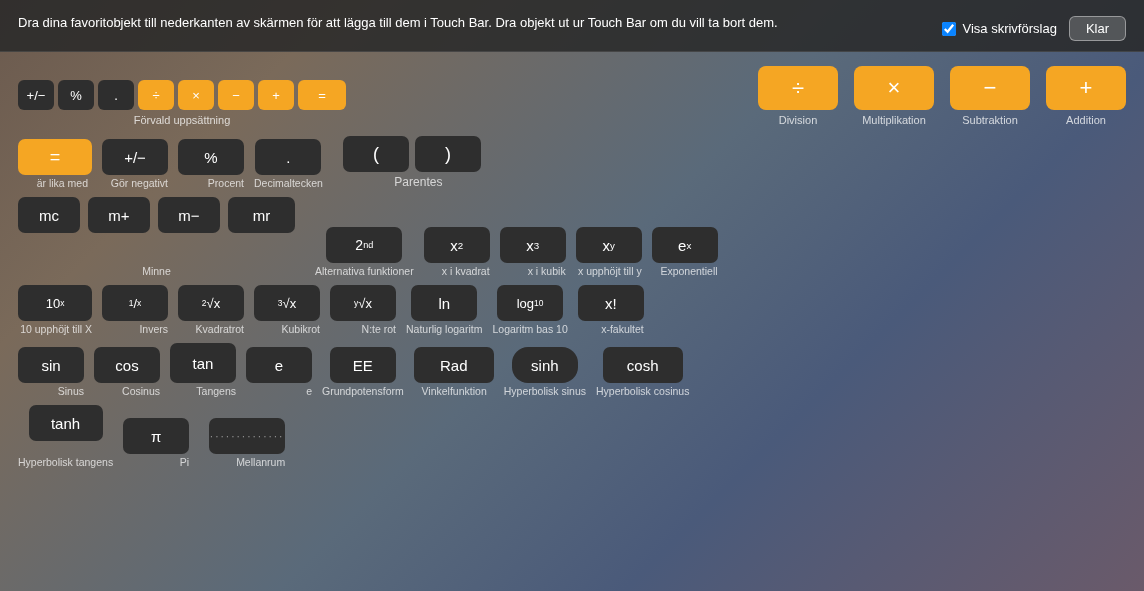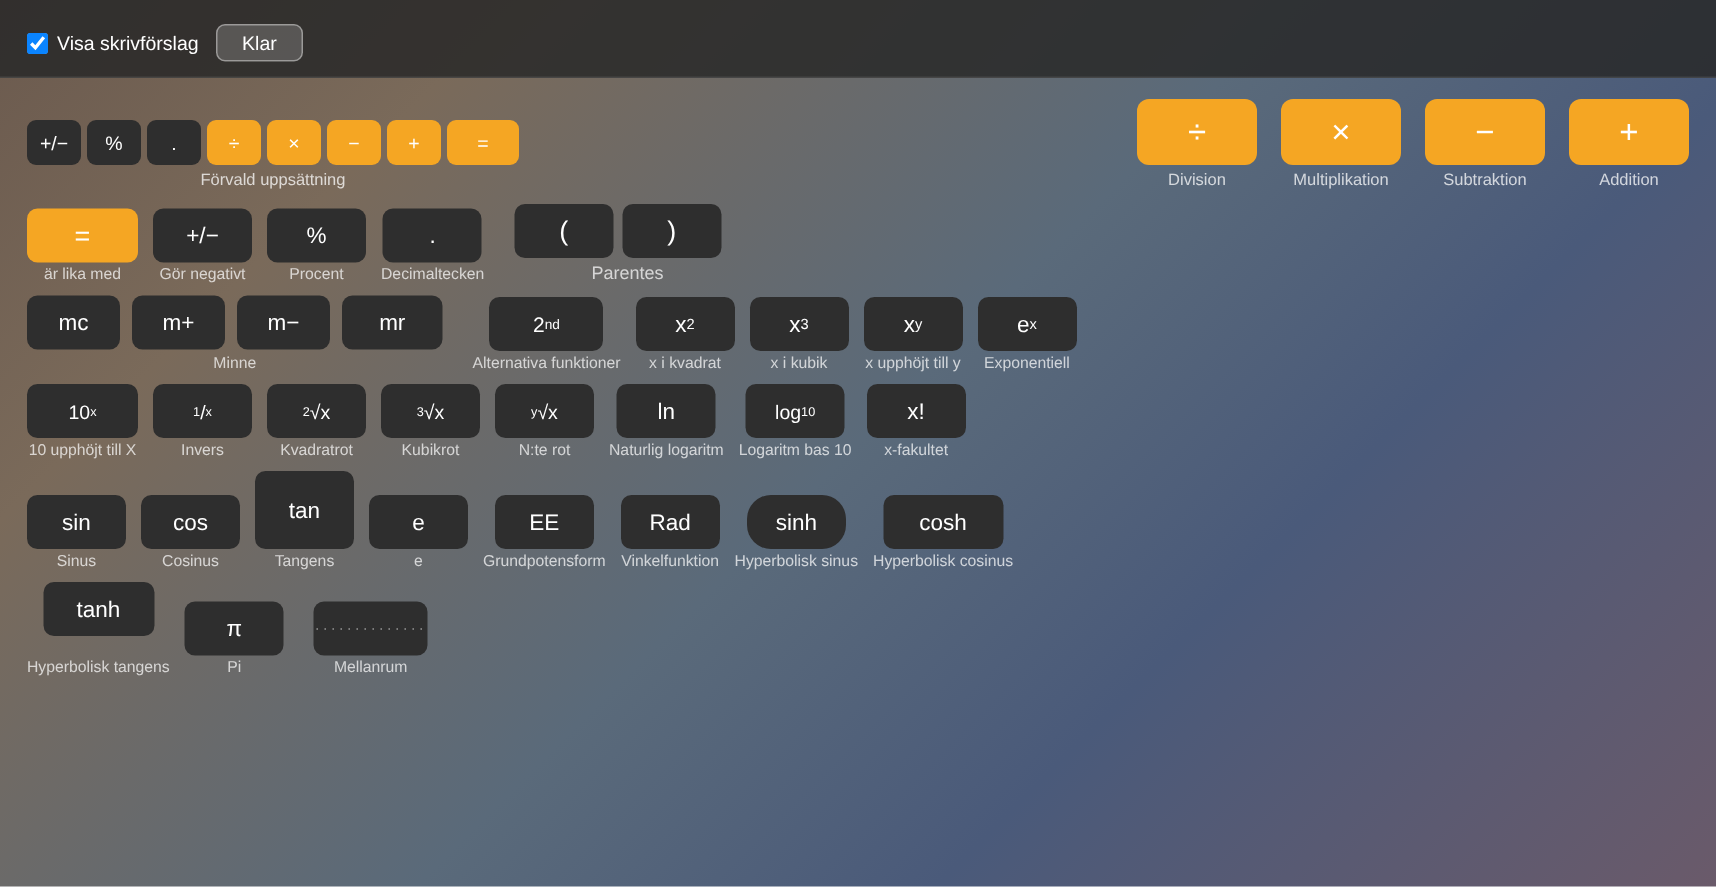--- a/index.html
+++ b/index.html
@@ -156,29 +156,30 @@
       flex-direction: column;
       align-items: center;
       gap: 2px;
     }
     .cell .btn {
       width: 66px;
     }
     .cell-label {
       font-size: 10.5px;
       color: rgba(255,255,255,0.72);
-      text-align: center;
+      text-align: right;
       white-space: nowrap;
       min-width: 66px;
     }
   </style>
 </head>
 <body>
 
 <div class="top-bar">
+  <div class="top-bar-text">Dra dina favoritobjekt till nederkanten av skärmen för att lägga till dem i Touch Bar. Dra objekt ut ur Touch Bar om du vill ta bort dem.</div>
   <div class="top-bar-right">
     <label class="checkbox-label">
       <input type="checkbox" checked="" style="">
       <span>Visa skrivförslag</span>
     </label>
     <button class="klar-btn">Klar</button>
   </div>
 </div>
 
 <div class="main-content">
@@ -245,21 +246,21 @@
       <div class="parens-btns">
         <button class="btn btn-dark" style="width:66px; height:36px; font-size:18px;">(</button>
         <button class="btn btn-dark" style="width:66px; height:36px; font-size:18px;">)</button>
       </div>
       <div class="parens-label">Parentes</div>
     </div>
   </div>
 
   <div style="display:flex; align-items:flex-end; margin-bottom:8px;">
 
-    <div style="display:flex; flex-direction:column; align-items:center; margin-right:10px;">
+    <div style="display:flex; flex-direction:column; align-items:center; margin-right:10px;gap:29px;">
       <div style="display:flex; gap:8px; margin-bottom:3px;">
         <div class="cell">
           <button class="btn btn-dark" style="width:62px;height:36px;">mc</button>
         </div>
         <div class="cell">
           <button class="btn btn-dark" style="width:62px;height:36px;">m+</button>
         </div>
         <div class="cell">
           <button class="btn btn-dark" style="width:62px;height:36px;">m−</button>
         </div>
@@ -345,36 +346,36 @@
       <button class="btn btn-dark" style="width:66px;height:36px;text-align:center;">sin</button>
       <div class="cell-label">Sinus</div>
     </div>
     <div style="width:10px;"></div>
     <div class="cell">
       <button class="btn btn-dark" style="width:66px;height:36px;">cos</button>
       <div class="cell-label">Cosinus</div>
     </div>
     <div style="width:10px;"></div>
     <div class="cell">
-      <button class="btn btn-dark" style="width:66px;height:52px;">tan</button>
+      <button class="btn btn-dark" style="width:66px;height:40px;">tan</button>
       <div class="cell-label">Tangens</div>
     </div>
     <div style="width:10px;"></div>
     <div class="cell">
       <button class="btn btn-dark" style="width:66px;height:36px;">e</button>
       <div class="cell-label">e</div>
     </div>
     <div style="width:10px;"></div>
     <div class="cell">
       <button class="btn btn-dark" style="width:66px;height:36px;">EE</button>
       <div class="cell-label">Grundpotensform</div>
     </div>
     <div style="width:10px;"></div>
     <div class="cell">
-      <button class="btn btn-dark" style="width:66px;height:36px;">Rad</button>
+      <button class="btn btn-dark" style="width:80px;height:36px;">Rad</button>
       <div class="cell-label">Vinkelfunktion</div>
     </div>
     <div style="width:10px;"></div>
     <div class="cell">
       <button class="btn btn-dark" style="width:66px;height:36px;border-radius:16px;">sinh</button>
       <div class="cell-label">Hyperbolisk sinus</div>
     </div>
     <div style="width:10px;"></div>
     <div class="cell">
       <button class="btn btn-dark" style="width:80px;height:36px;">cosh</button>

